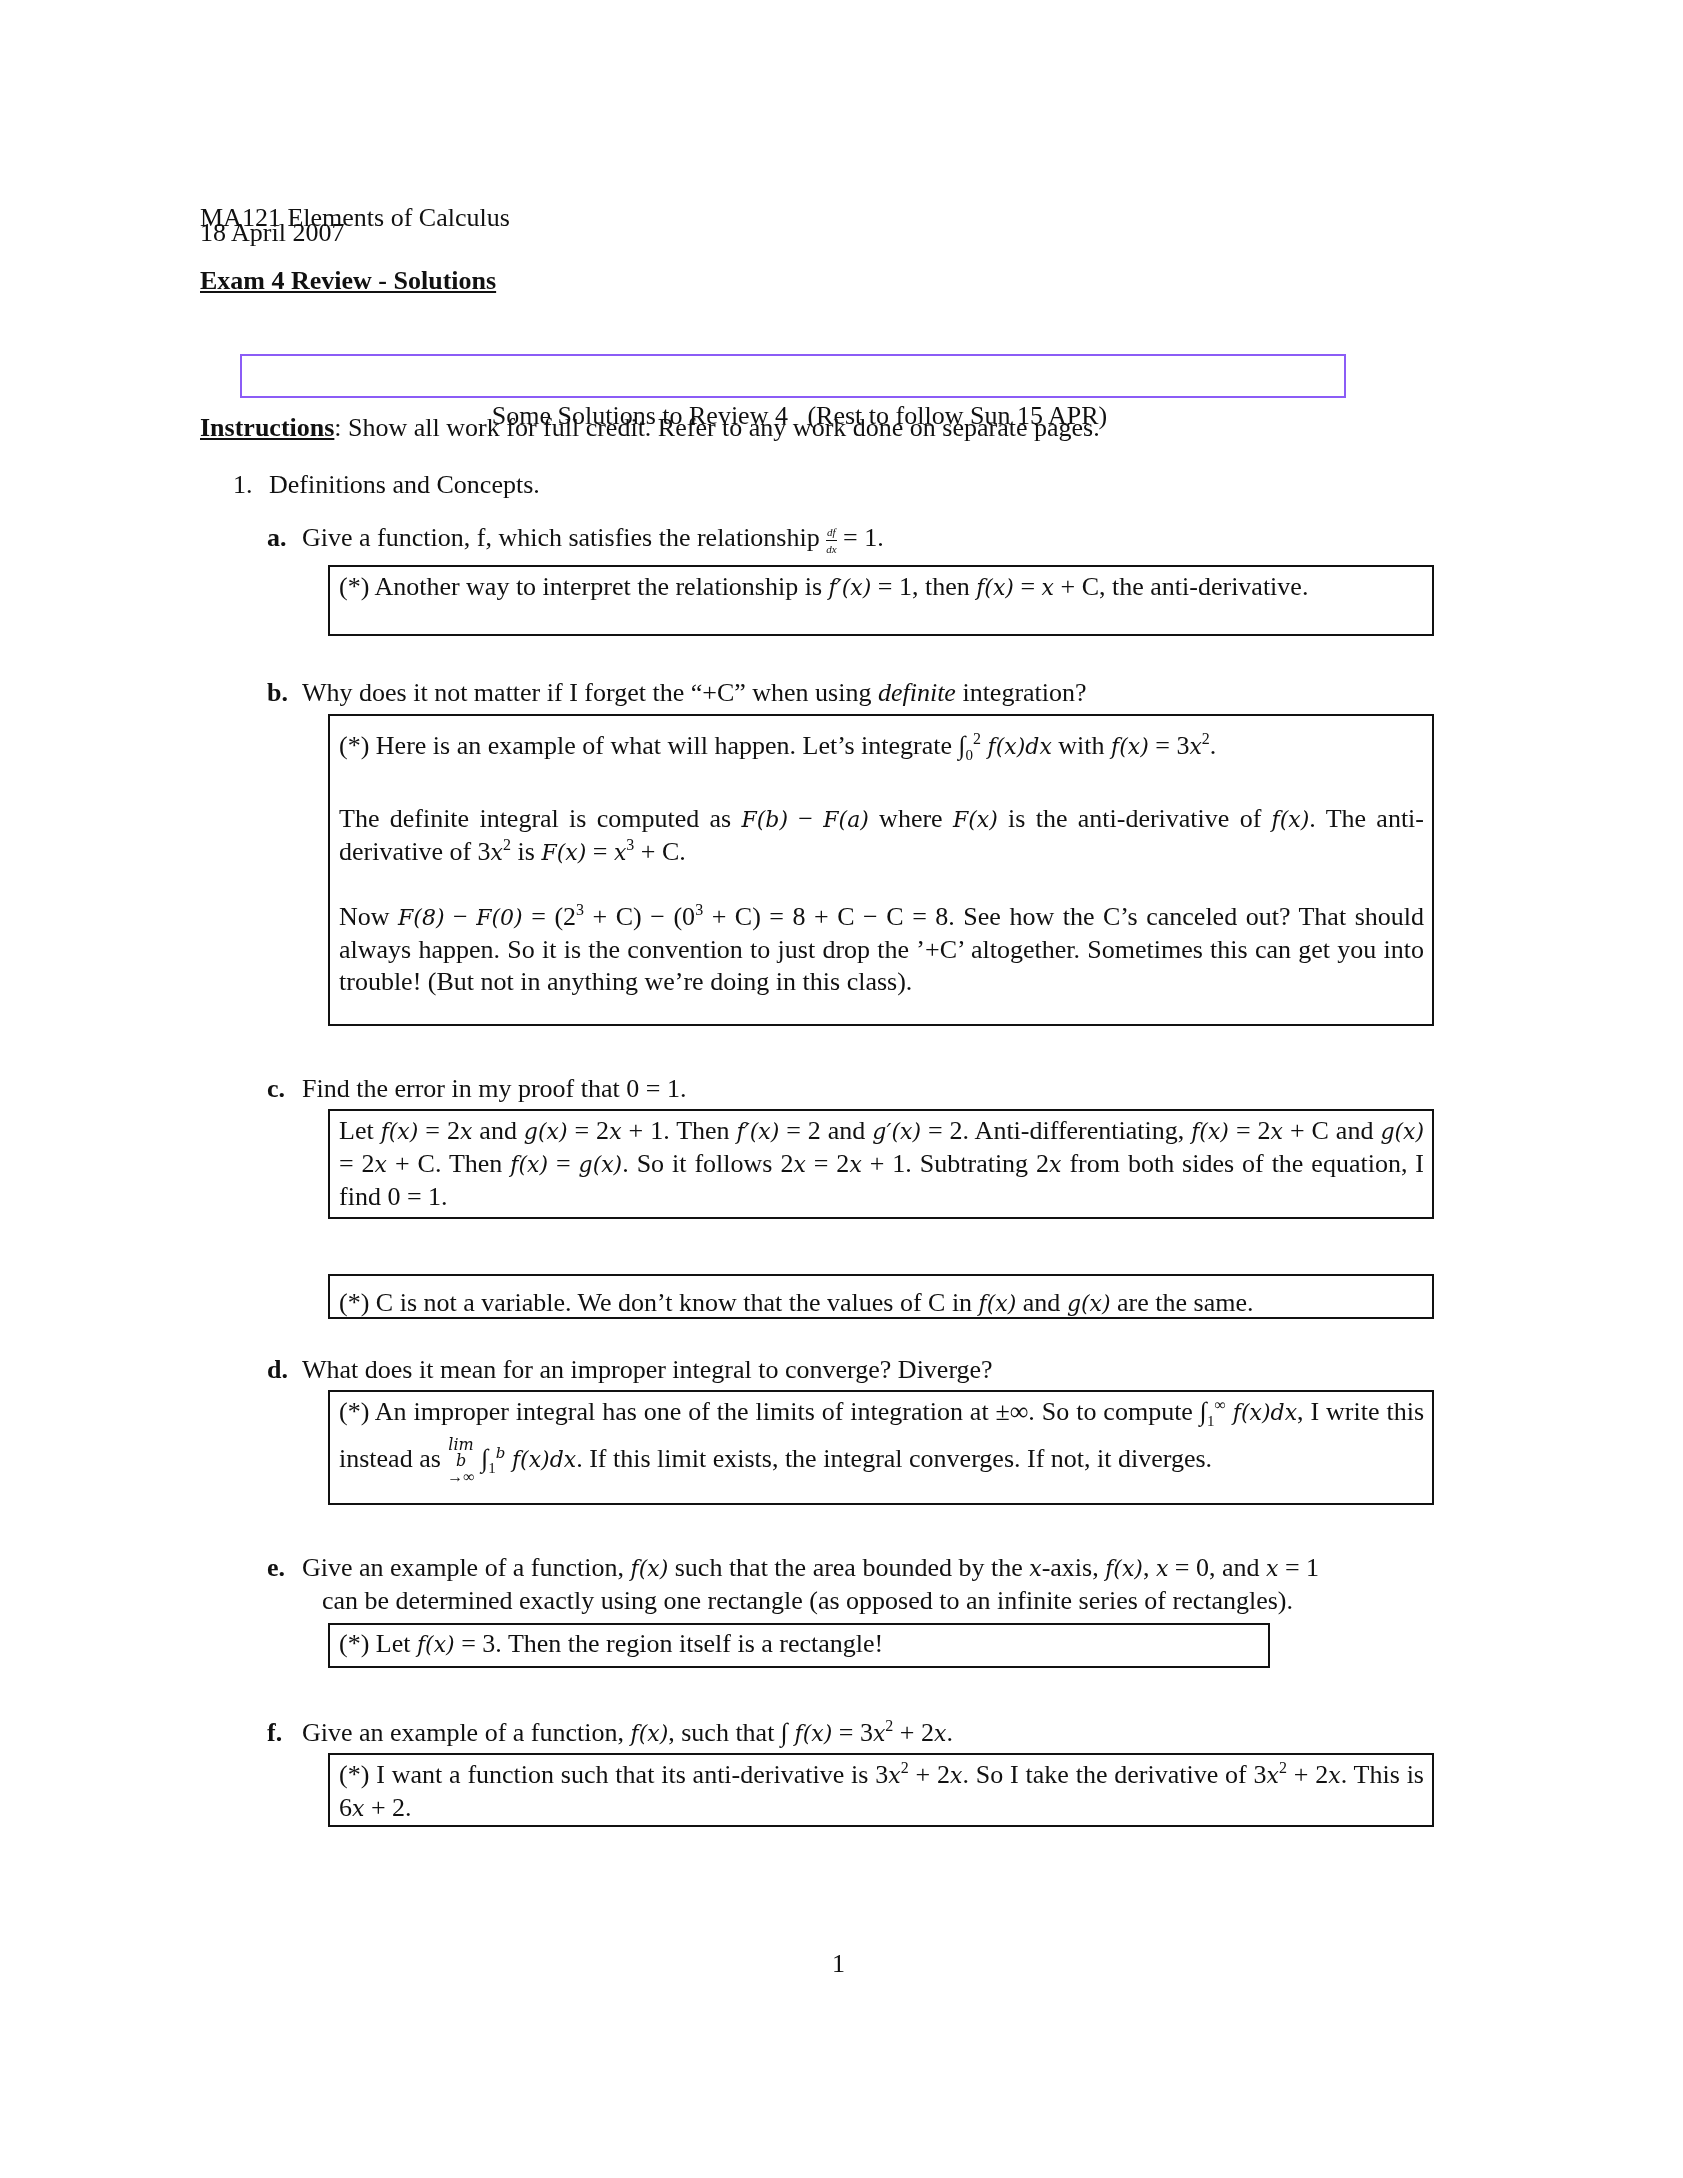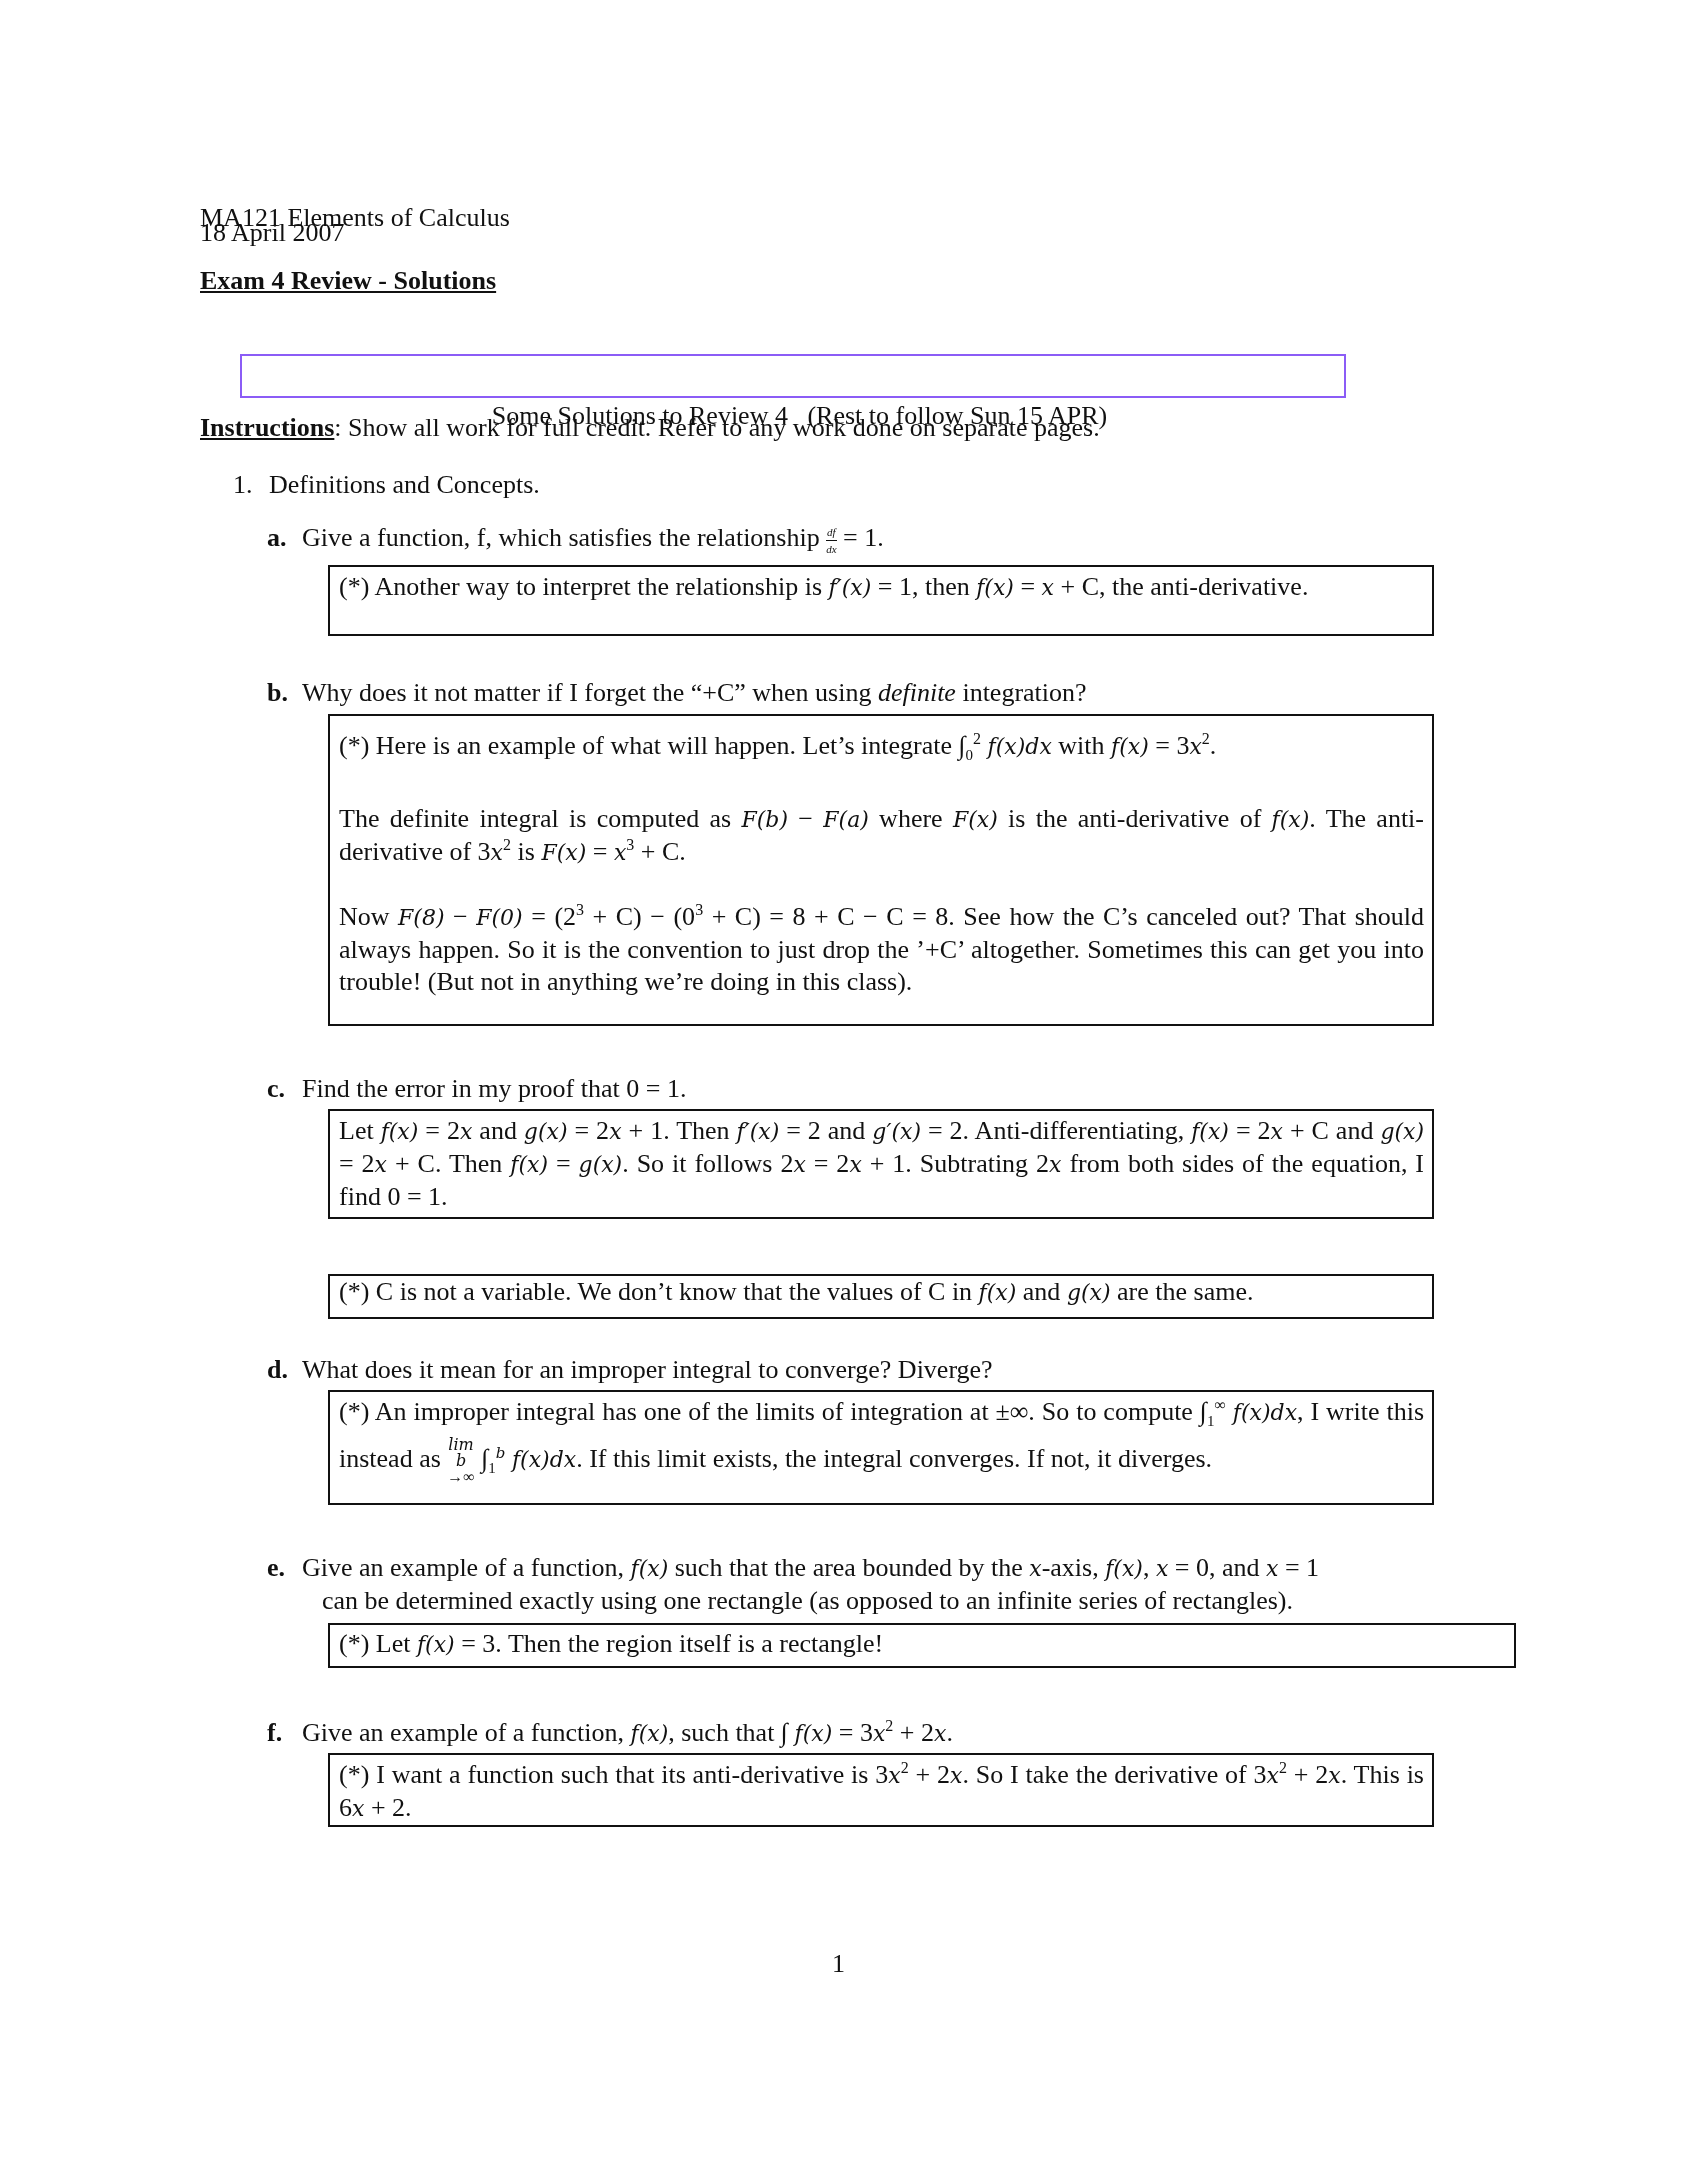--- a/index.html
+++ b/index.html
@@ -54,36 +54,36 @@
   <p>The definite integral is computed as <span class="m">F(b)</span> − <span class="m">F(a)</span> where <span class="m">F(x)</span> is the anti-derivative of <span class="m">f(x)</span>. The anti-derivative of 3<span class="m">x</span><sup>2</sup> is <span class="m">F(x)</span> = <span class="m">x</span><sup>3</sup> + C.</p>
   <p>Now <span class="m">F(8)</span> − <span class="m">F(0)</span> = (2<sup>3</sup> + C) − (0<sup>3</sup> + C) = 8 + C − C = 8. See how the C’s canceled out? That should always happen. So it is the convention to just drop the ’+C’ altogether. Sometimes this can get you into trouble! (But not in anything we’re doing in this class).</p>
 </div>
 
 <div class="line" style="left:267px; top:1073px;">
   <span class="qlabel">c.</span><span>Find the error in my proof that 0 = 1.</span>
 </div>
 <div class="box" style="left:328px; top:1109px; width:1106px; height:110px;">
   <p>Let <span class="m">f(x)</span> = 2<span class="m">x</span> and <span class="m">g(x)</span> = 2<span class="m">x</span> + 1. Then <span class="m">f′(x)</span> = 2 and <span class="m">g′(x)</span> = 2. Anti-differentiating, <span class="m">f(x)</span> = 2<span class="m">x</span> + C and <span class="m">g(x)</span> = 2<span class="m">x</span> + C. Then <span class="m">f(x)</span> = <span class="m">g(x)</span>. So it follows 2<span class="m">x</span> = 2<span class="m">x</span> + 1. Subtrating 2<span class="m">x</span> from both sides of the equation, I find 0 = 1.</p>
 </div>
-<div class="box" style="left:328px; top:1274px; width:1106px; height:45px; padding-top:0;">
+<div class="box" style="left:328px; top:1274px; width:1106px; height:45px; padding-top:11px;">
   <p style="text-align:left;">(*) C is not a variable. We don’t know that the values of C in <span class="m">f(x)</span> and <span class="m">g(x)</span> are the same.</p>
 </div>
 
 <div class="line" style="left:267px; top:1354px;">
   <span class="qlabel">d.</span><span>What does it mean for an improper integral to converge? Diverge?</span>
 </div>
 <div class="box" style="left:328px; top:1390px; width:1106px; height:115px;">
   <p>(*) An improper integral has one of the limits of integration at ±∞. So to compute ∫<sub style="font-size:15px;">1</sub><sup>∞</sup> <span class="m">f(x)dx</span>, I write this instead as <span class="lim"><span class="m" style="font-size:16px;">lim</span><span><span class="m" style="font-size:16px;">b</span>→∞</span></span> ∫<sub style="font-size:15px;">1</sub><sup><span class="m" style="font-size:15px;">b</span></sup> <span class="m">f(x)dx</span>. If this limit exists, the integral converges. If not, it diverges.</p>
 </div>
 
 <div class="abs" style="left:267px; top:1552px; width:1228px; line-height:32px;">
   <span class="qlabel">e.</span><span>Give an example of a function, <span class="m">f(x)</span> such that the area bounded by the <span class="m">x</span>-axis, <span class="m">f(x)</span>, <span class="m">x</span> = 0, and <span class="m">x</span> = 1</span><br>
   <span style="display:inline-block; width:55px;"></span><span>can be determined exactly using one rectangle (as opposed to an infinite series of rectangles).</span>
 </div>
-<div class="box" style="left:328px; top:1623px; width:1188px; height:45px; padding-top:3px;">
+<div class="box" style="left:328px; top:1623px; width:942px; height:45px; padding-top:3px;">
   <p style="text-align:left;">(*) Let <span class="m">f(x)</span> = 3. Then the region itself is a rectangle!</p>
 </div>
 
 <div class="line" style="left:267px; top:1717px;">
   <span class="qlabel">f.</span><span>Give an example of a function, <span class="m">f(x)</span>, such that ∫ <span class="m">f(x)</span> = 3<span class="m">x</span><sup>2</sup> + 2<span class="m">x</span>.</span>
 </div>
 <div class="box" style="left:328px; top:1753px; width:1106px; height:74px;">
   <p>(*) I want a function such that its anti-derivative is 3<span class="m">x</span><sup>2</sup> + 2<span class="m">x</span>. So I take the derivative of 3<span class="m">x</span><sup>2</sup> + 2<span class="m">x</span>. This is 6<span class="m">x</span> + 2.</p>
 </div>
 

